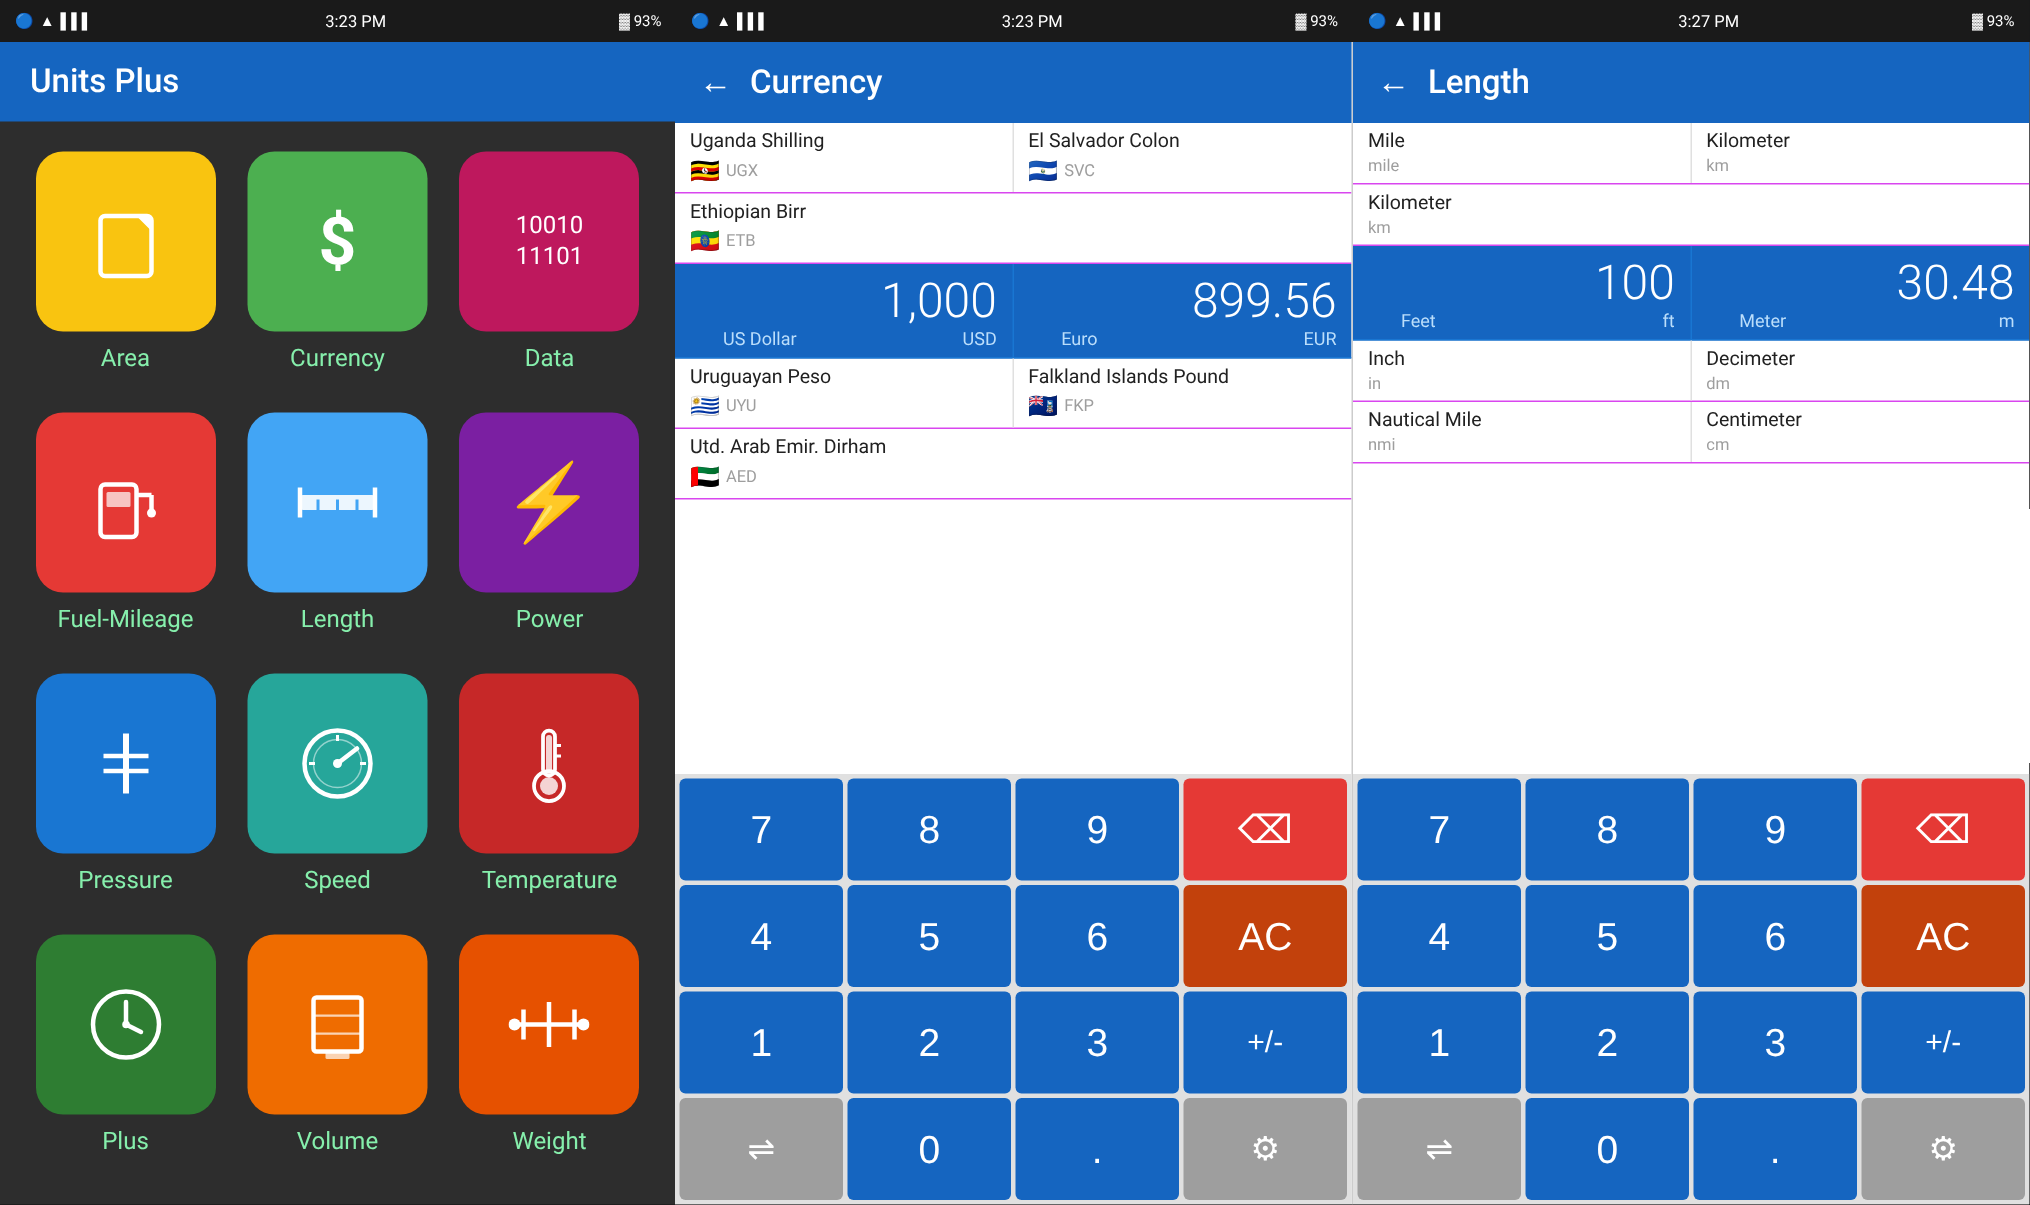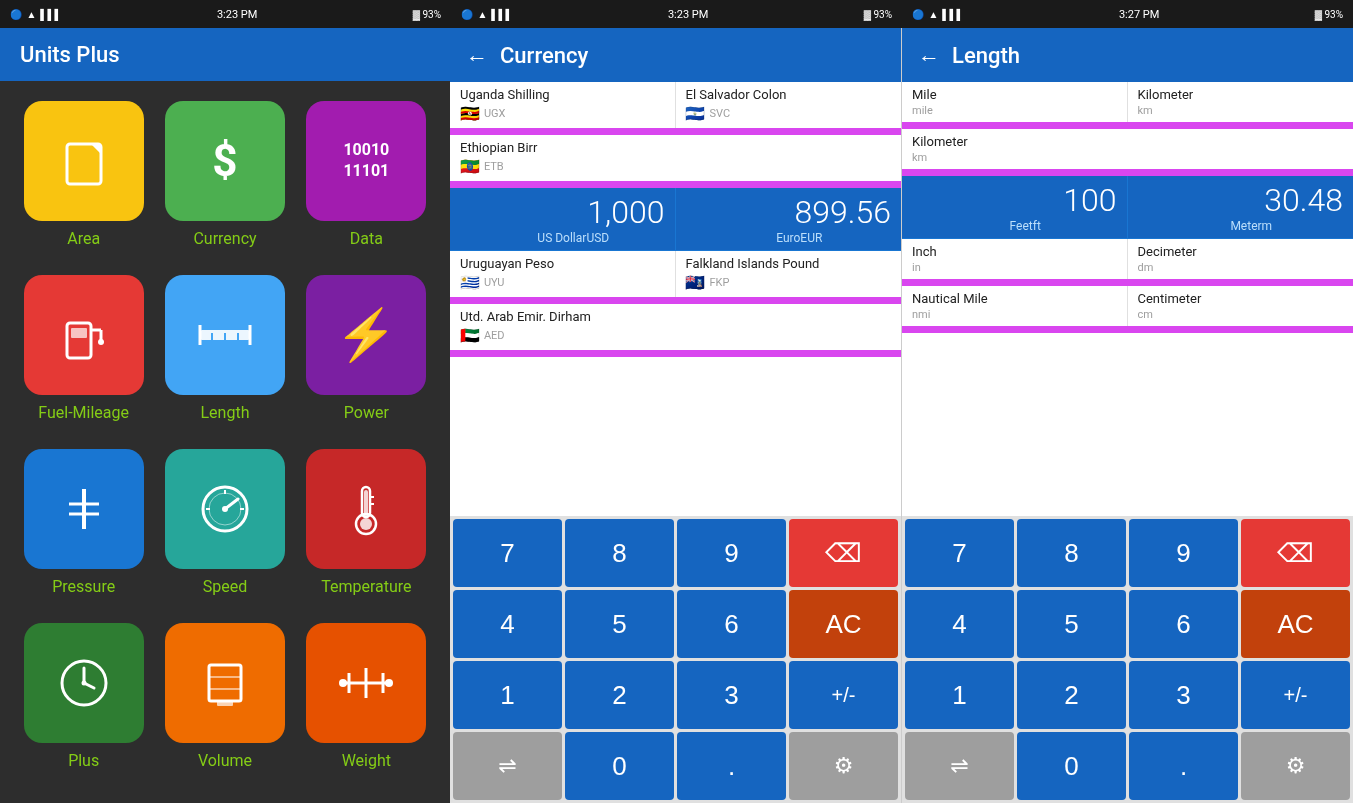--- a/index.html
+++ b/index.html
@@ -82,29 +82,29 @@
       height: 120px;
       border-radius: 18px;
       display: flex;
       align-items: center;
       justify-content: center;
       font-size: 42px;
       color: #fff;
     }
 
     .unit-label {
-      color: #84cc16;
+      color: #86efac;
       font-size: 16px;
       text-align: center;
     }
 
     
     .bg-yellow { background: #f9c410; }
     .bg-green { background: #4caf50; }
-    .bg-dark { background: #a21caf; font-weight: bold; }
+    .bg-dark { background: #be185d; }
     .bg-red { background: #e53935; }
     .bg-blue-light { background: #42a5f5; }
     .bg-purple { background: #7b1fa2; }
     .bg-blue-medium { background: #1976d2; }
     .bg-teal { background: #26a69a; }
     .bg-red-dark { background: #c62828; }
     .bg-green-dark { background: #2e7d32; }
     .bg-orange { background: #ef6c00; }
     .bg-orange-weight { background: #e65100; }
 
@@ -185,21 +185,21 @@
     }
 
     .currency-rows-area {
       flex: 1;
       overflow: hidden;
     }
 
     .two-col-row {
       display: grid;
       grid-template-columns: 1fr 1fr;
-      border-bottom: 7px solid #d946ef;
+      border-bottom: 1px solid #d946ef;
     }
 
     .col-cell {
       padding: 5px 10px;
       border-right: 1px solid #e0e0e0;
     }
     .col-cell:last-child { border-right: none; }
 
     .cell-name { font-size: 13px; color: #212121; }
     .cell-sub { display: flex; align-items: center; gap: 4px; margin-top: 2px; }
@@ -212,21 +212,21 @@
     .active-two-col .col-cell { border-right-color: #1976d2; padding-left: 32px; }
 
     .active-col-value {
       font-size: 32px;
       color: #fff;
       text-align: right;
       font-weight: 300;
     }
     .active-col-labels {
       display: flex;
-      justify-content: center;
+      justify-content: space-between;
     }
     .active-col-name { font-size: 12px; color: #bbdefb; }
     .active-col-code { font-size: 12px; color: #bbdefb; }
   </style>
 </head>
 <body>
 
 <div class="status-bar">
   <div class="status-bar-section">
     <div class="status-icons">

